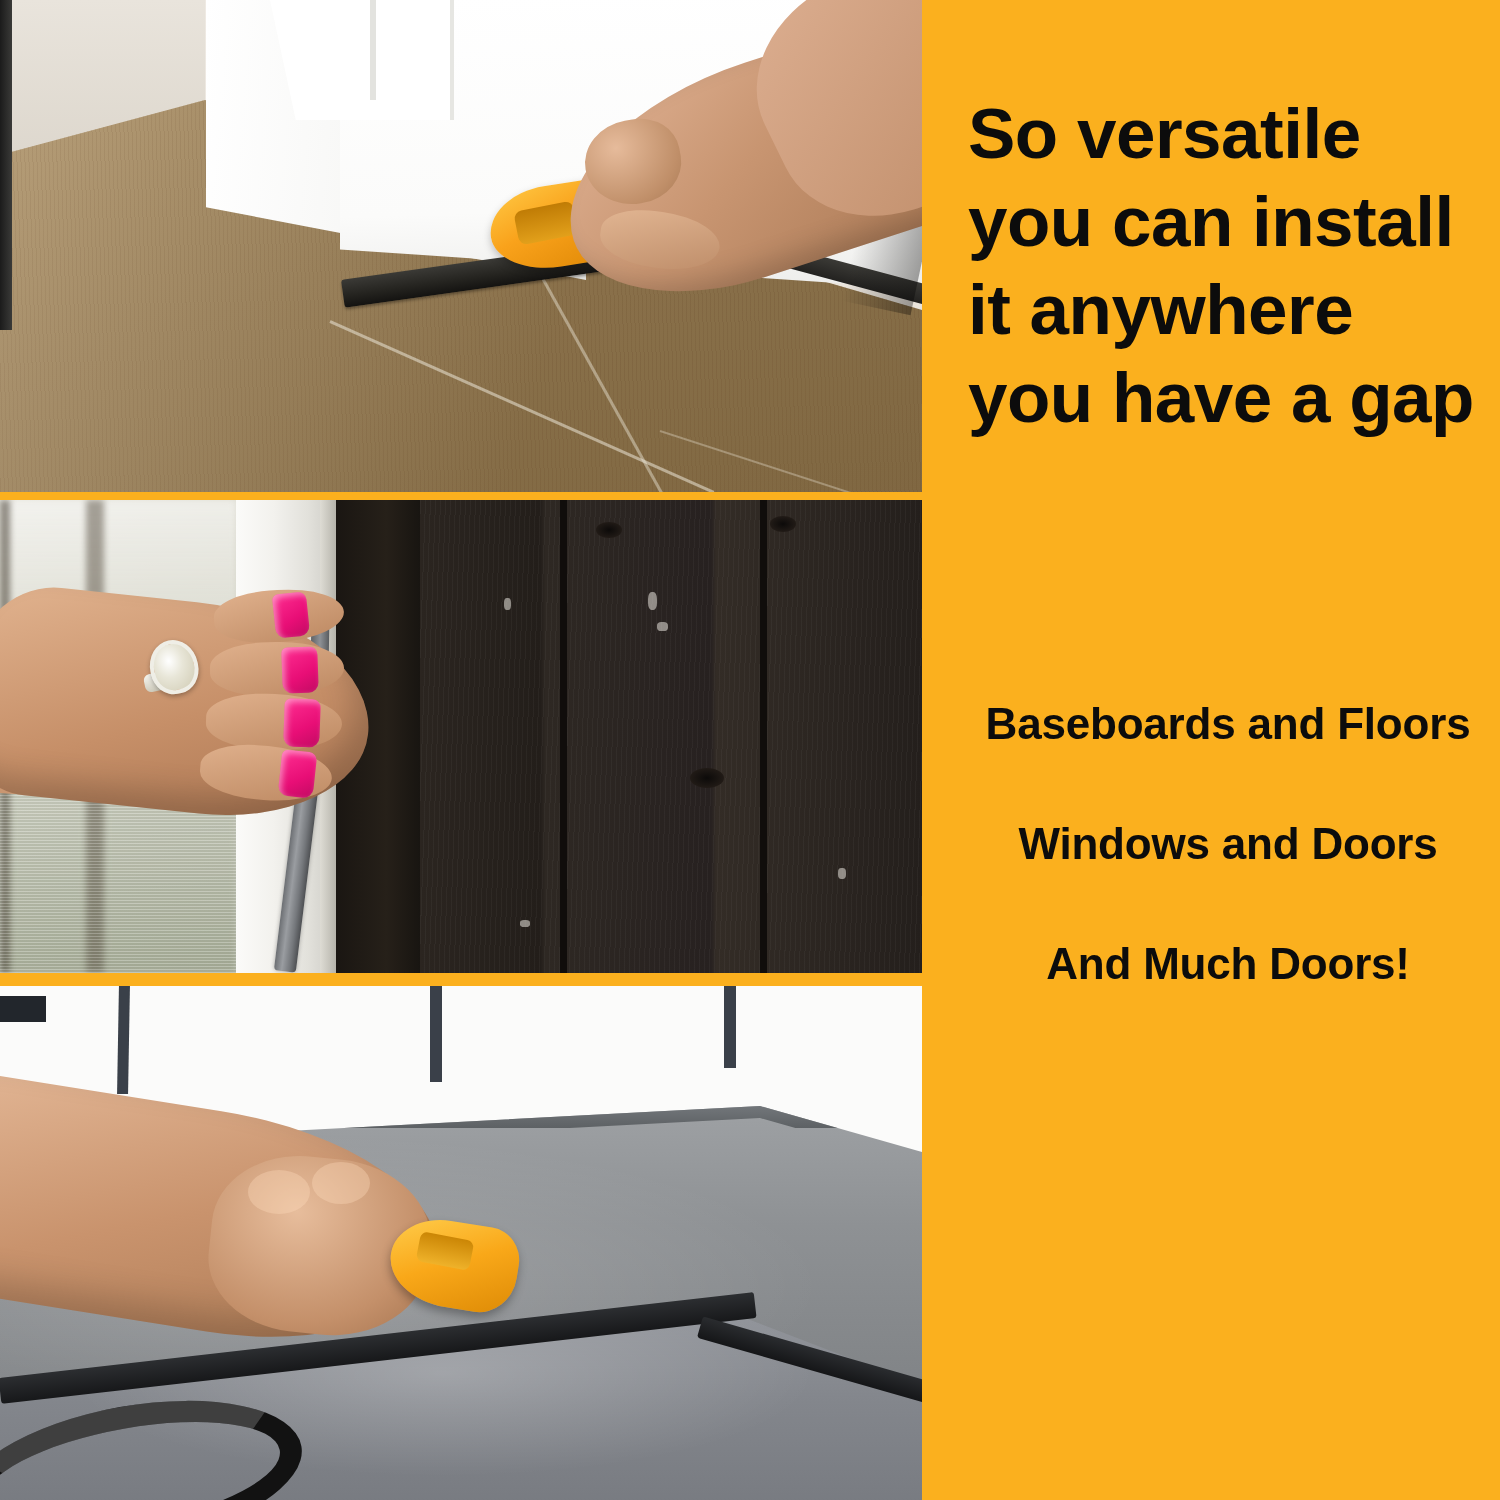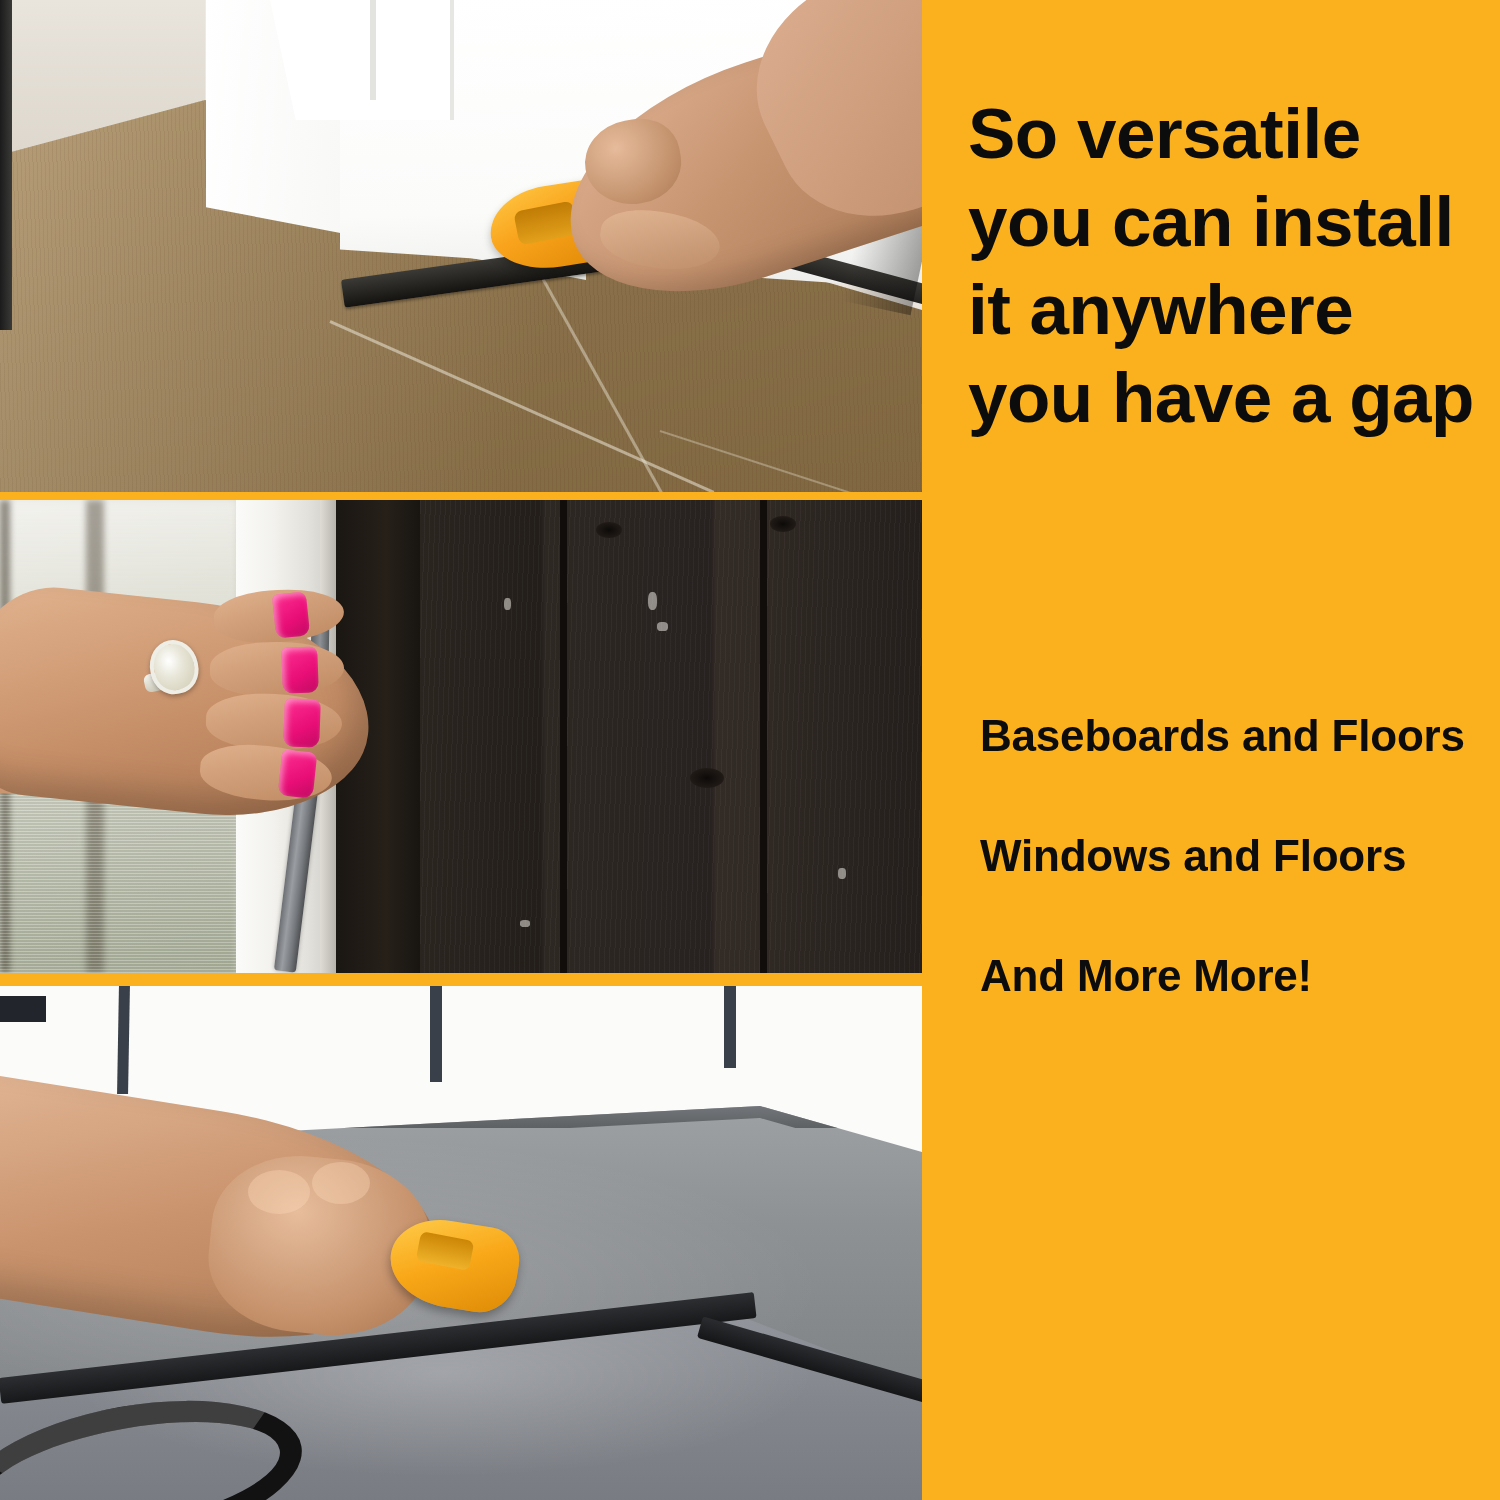--- a/index.html
+++ b/index.html
@@ -338,23 +338,24 @@
     line-height: 88px;
     font-weight: bold;
     color: #0c0c0c;
     letter-spacing: -0.5px;
   }
   .bullets {
     position: absolute;
     left: 46px;
     top: 676px;
     width: 520px;
-    margin: 12px;
+    margin: 0;
     padding: 0;
     list-style: none;
+    text-align: center;
   }
   .bullet {
     font-size: 44px;
     line-height: 63px;
     font-weight: bold;
     color: #0c0c0c;
     margin: 0 0 57px 0;
     letter-spacing: -0.2px;
   }
   .bullet:last-child { margin-bottom: 0; }
@@ -447,19 +448,19 @@
       <div class="p3-hose-tex"></div>
     </div>
   </div>
 
   <div class="text-col">
 
     <h1 class="headline">So versatile you can install it anywhere you have a gap</h1>
 
     <ul class="bullets">
       <li class="bullet">Baseboards and Floors</li>
-      <li class="bullet">Windows and Floors</li>
-      <li class="bullet">And More More!</li>
+      <li class="bullet">Windows and Doors</li>
+      <li class="bullet">And Much Doors!</li>
     </ul>
 
   </div>
 
 </div>
 
 </body></html>

